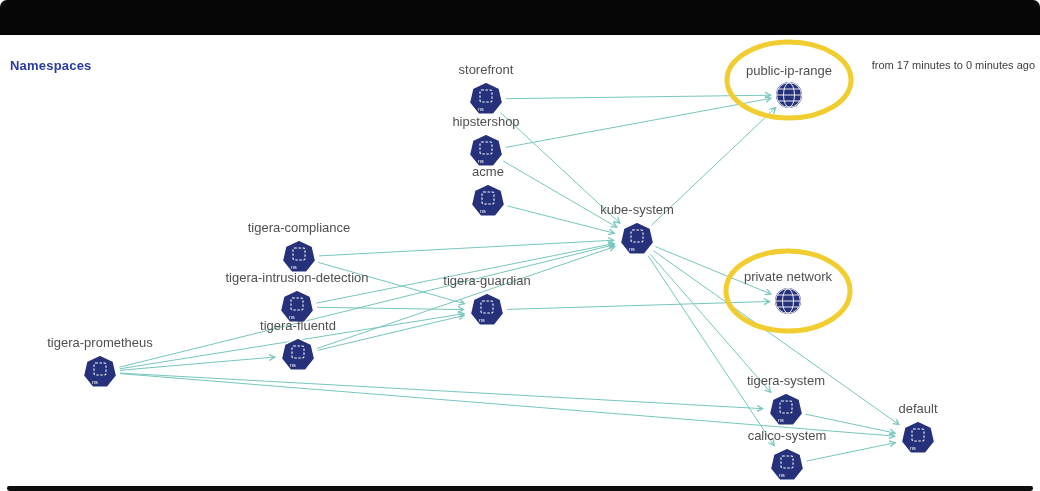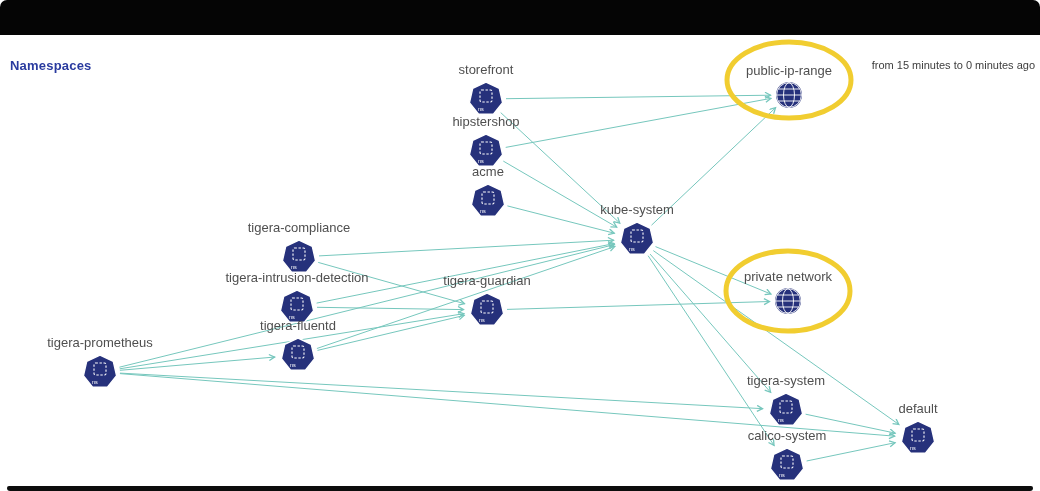--- a/index.html
+++ b/index.html
@@ -155,15 +155,15 @@
       <g>
         <polygon points="787.0,448.0 800.3,454.4 803.6,468.8 794.4,480.3 779.6,480.3 770.4,468.8 773.7,454.4" fill="#26317b" stroke="#ffffff" stroke-width="1.4"></polygon>
         <rect x="781" y="456" width="12" height="12" rx="1.5" fill="none" stroke="#ffffff" stroke-width="1.1" stroke-dasharray="2.4 1.6"></rect>
         <text x="779" y="476.5" font-size="5.5" fill="#ffffff">ns</text>
         <text x="787" y="440" text-anchor="middle" font-size="13" fill="#4f4f4f">calico-system</text>
       </g>
       <ellipse cx="789" cy="80" rx="62" ry="38" fill="none" stroke="#f1cd30" stroke-width="5" stroke-linecap="round"></ellipse>
       <ellipse cx="788" cy="291" rx="62" ry="40" fill="none" stroke="#f1cd30" stroke-width="5" stroke-linecap="round"></ellipse>
     </svg>
   <div class="page-title" style="color: rgb(42, 59, 159);">Namespaces</div>
-  <div class="time-range">from 15 minutes to 0 minutes ago</div>
+  <div class="time-range">from 17 minutes to 0 minutes ago</div>
   <div class="bottombar"></div>
 </div>
 
 </body></html>

